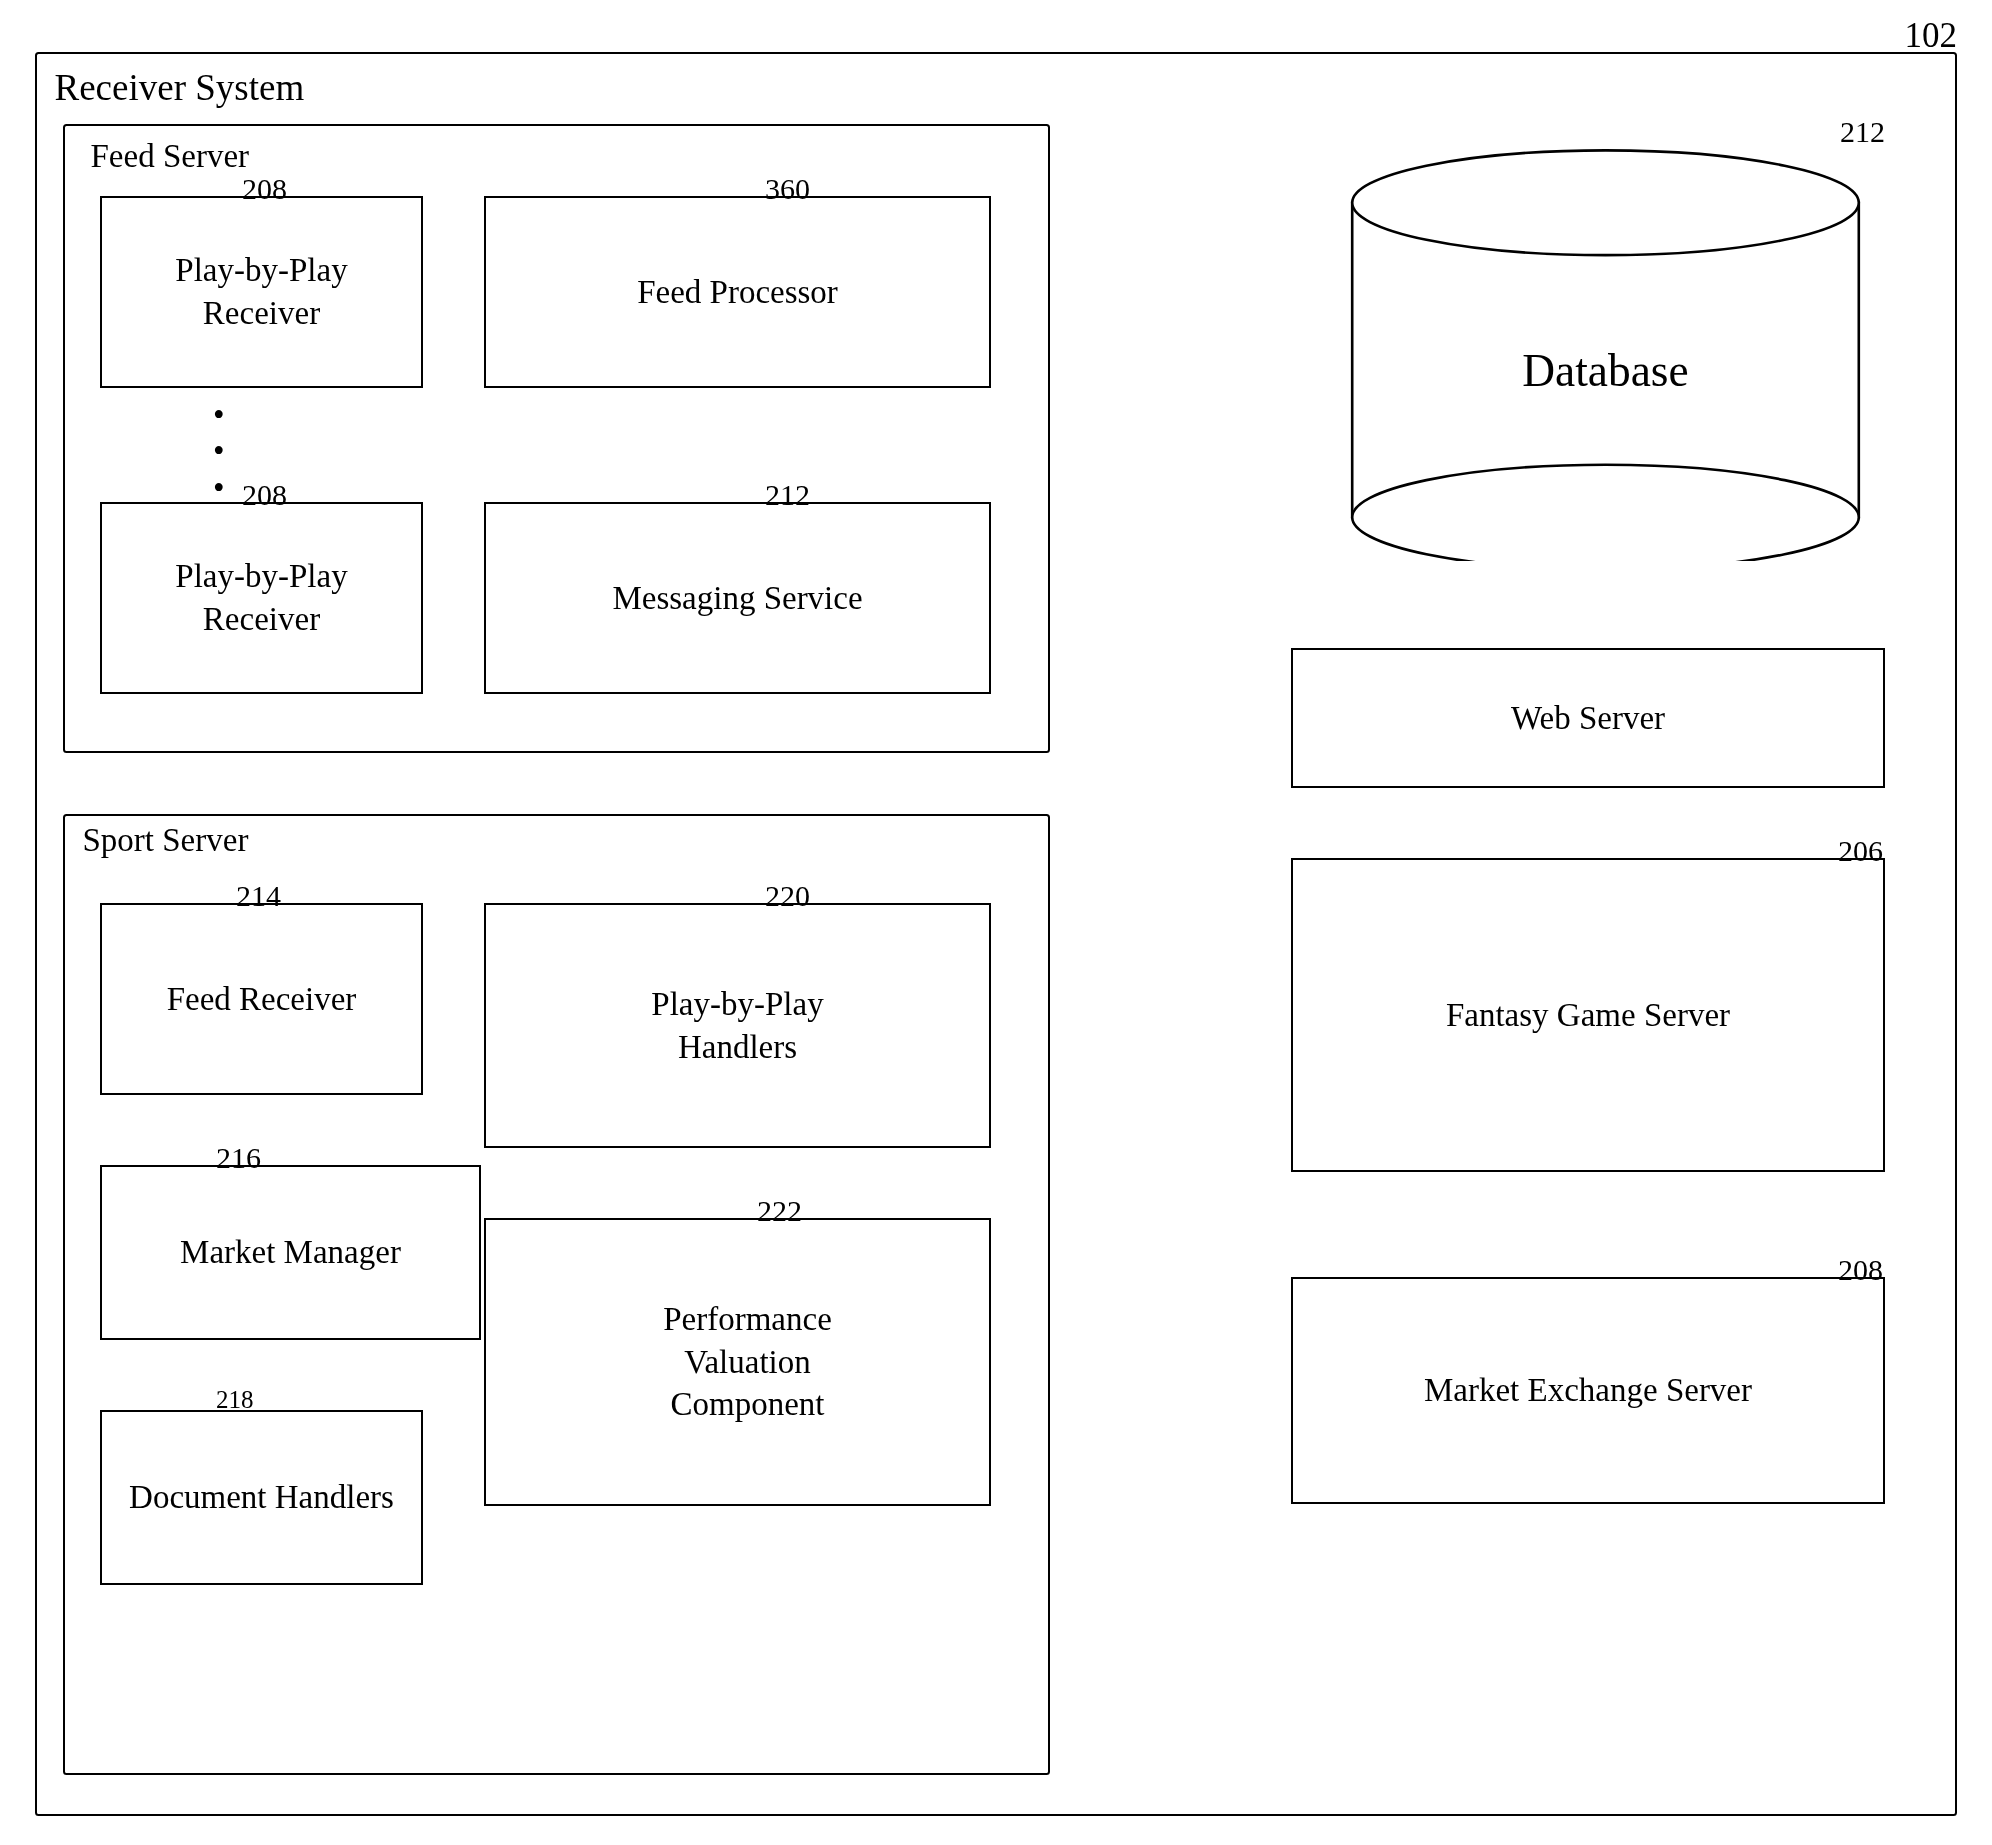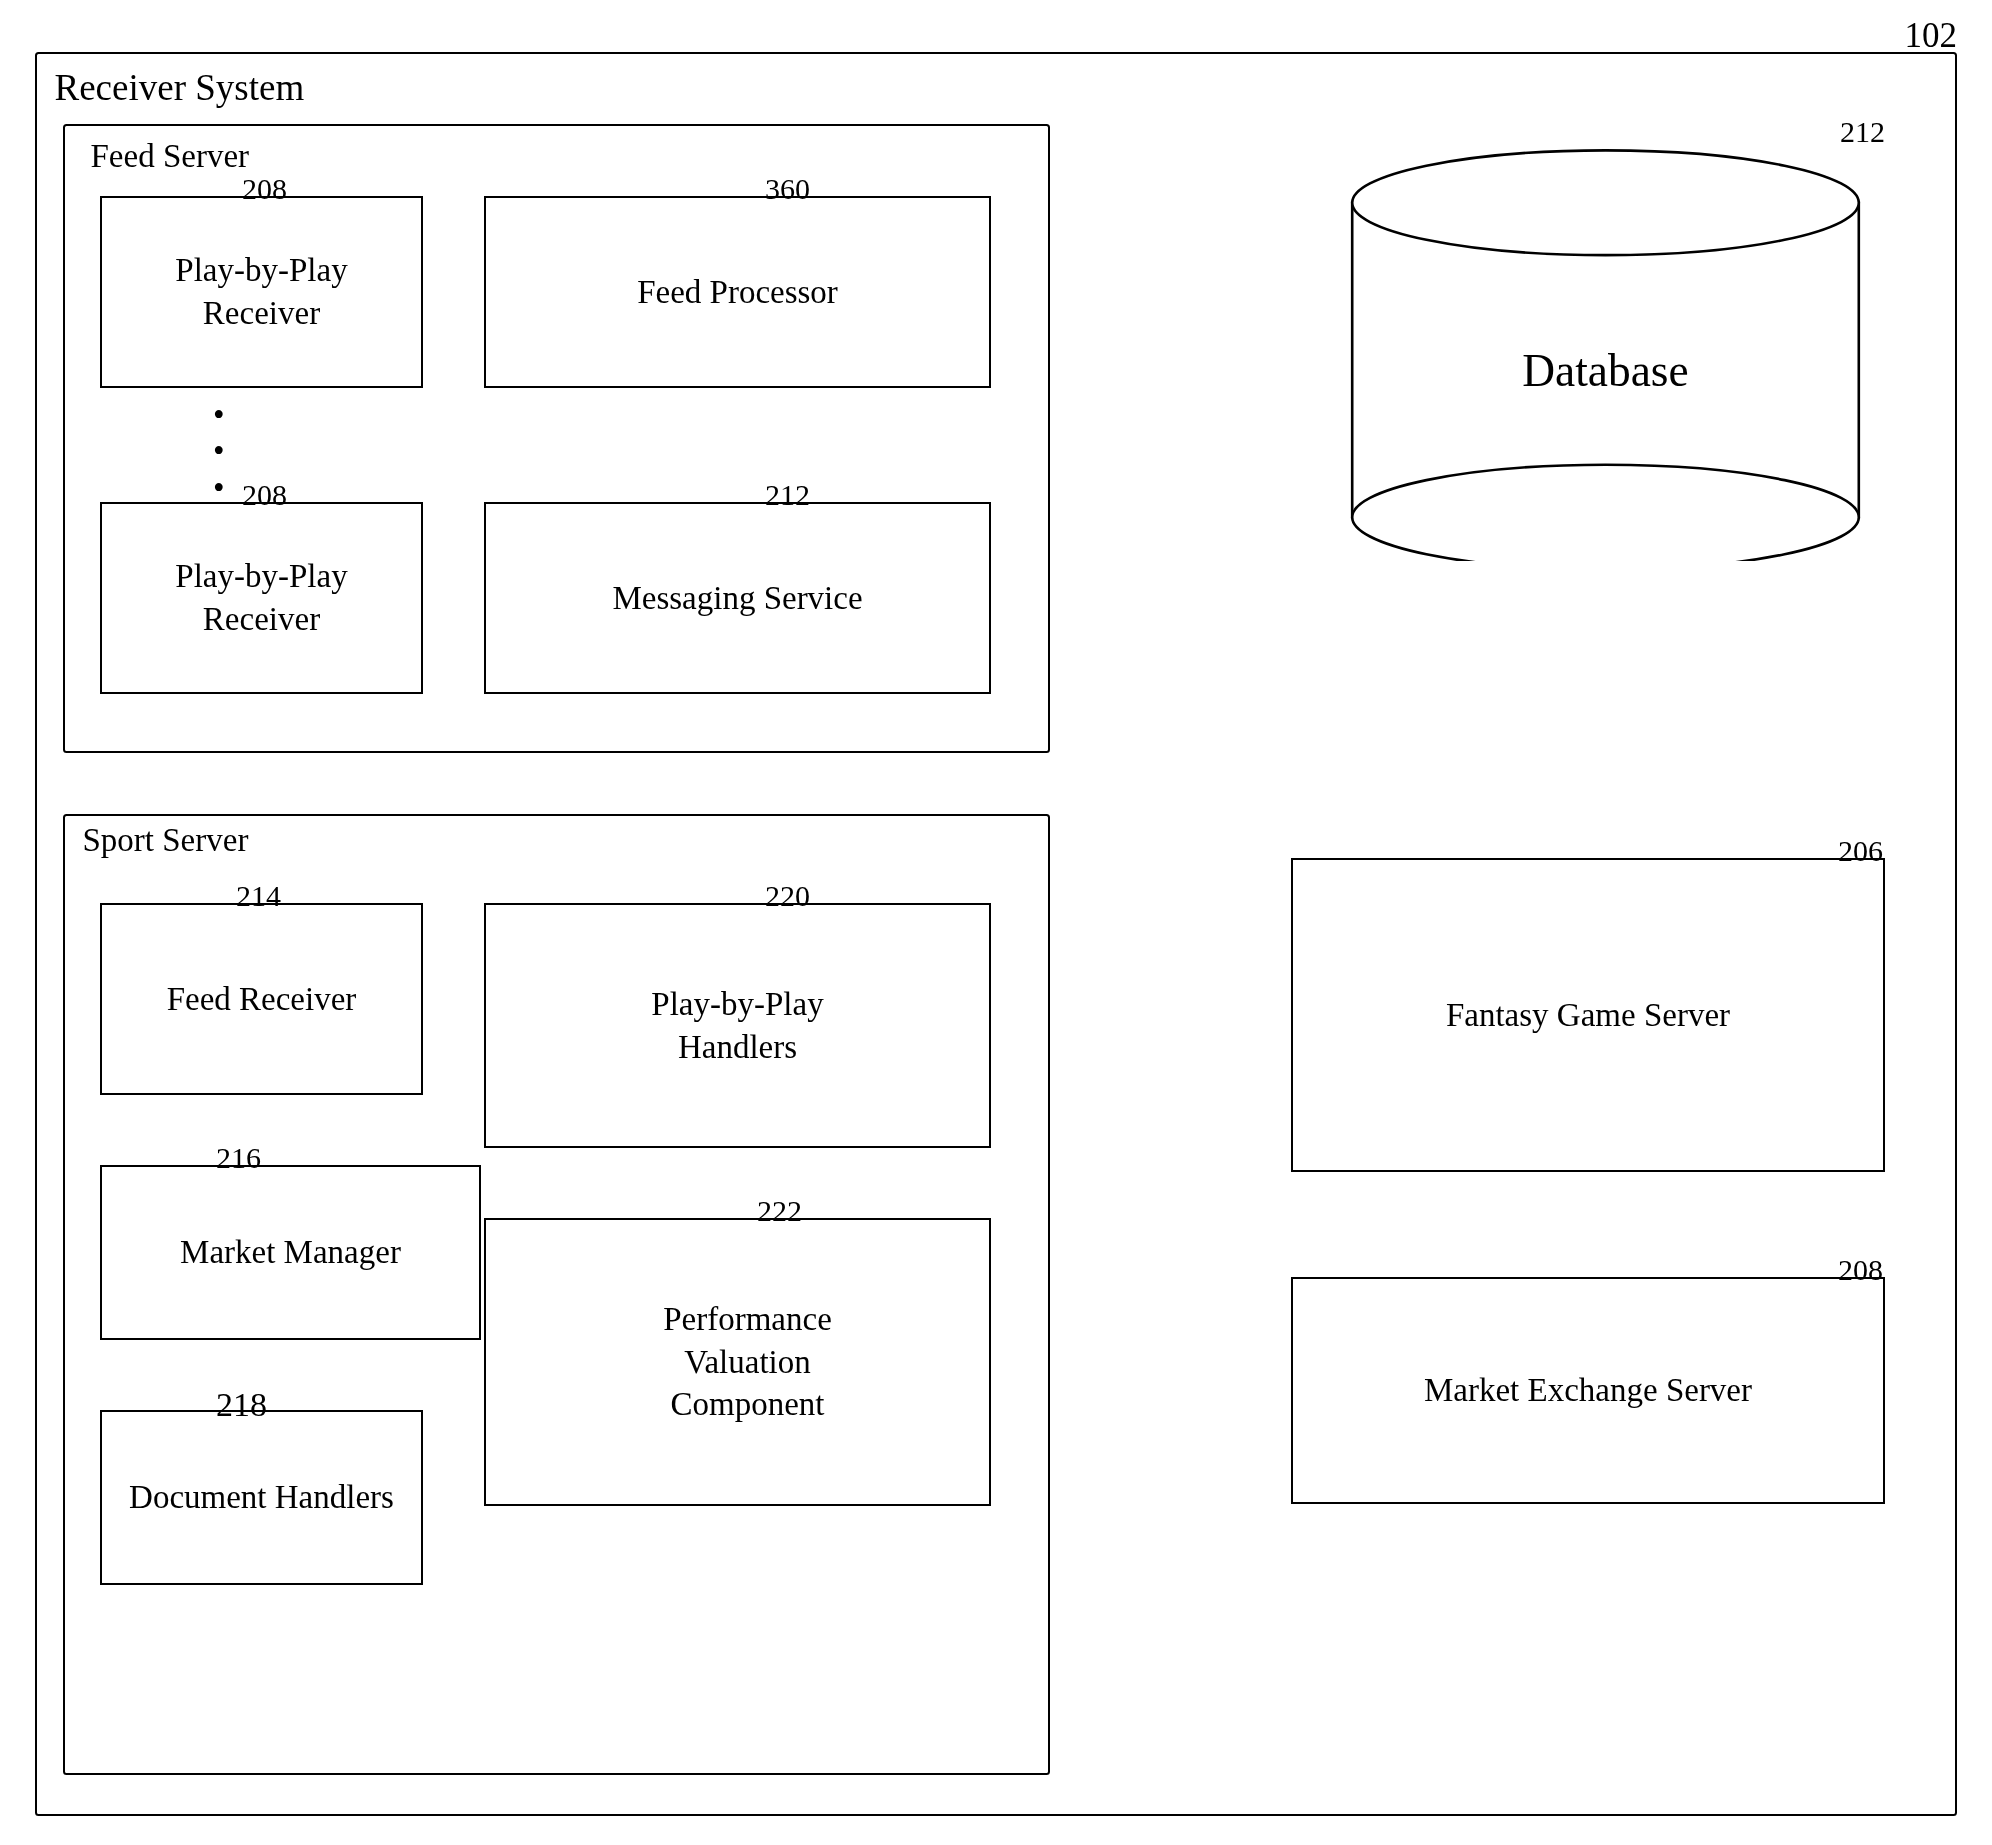--- a/index.html
+++ b/index.html
@@ -230,21 +230,22 @@
       left: 35px;
       width: 323px;
       height: 175px;
       border: 2.6px solid #000;
     }
 
     .doc-handlers-label-num {
       position: absolute;
       top: -26px;
       left: 114px;
-      font-size: 34px;
+      font-size: 25px;
+      text-decoration: underline;
     }
 
     
     .database-container {
       position: absolute;
       top: 70px;
       right: 70px;
       width: 559px;
       height: 437px;
     }
@@ -388,20 +389,23 @@
       <rect x="30" y="90" width="580" height="360" fill="white" stroke="black" stroke-width="3"></rect>
 
       <ellipse cx="320" cy="450" rx="290" ry="60" fill="white" stroke="black" stroke-width="3"></ellipse>
 
       <ellipse cx="320" cy="90" rx="290" ry="60" fill="white" stroke="black" stroke-width="3"></ellipse>
 
       <text x="320" y="300" text-anchor="middle" font-family="Times New Roman, serif" font-size="52" fill="black">Database</text>
     </svg>
   </div>
 
+  <div class="web-server">
+    <div class="box-text">Web Server</div>
+  </div>
 
   <div class="fantasy-game-server">
     <span class="fantasy-game-label-num">206</span>
     <div class="box-text">Fantasy Game Server</div>
   </div>
 
   <div class="market-exchange-server">
     <span class="market-exchange-label-num">208</span>
     <div class="box-text">Market Exchange Server</div>
   </div>

